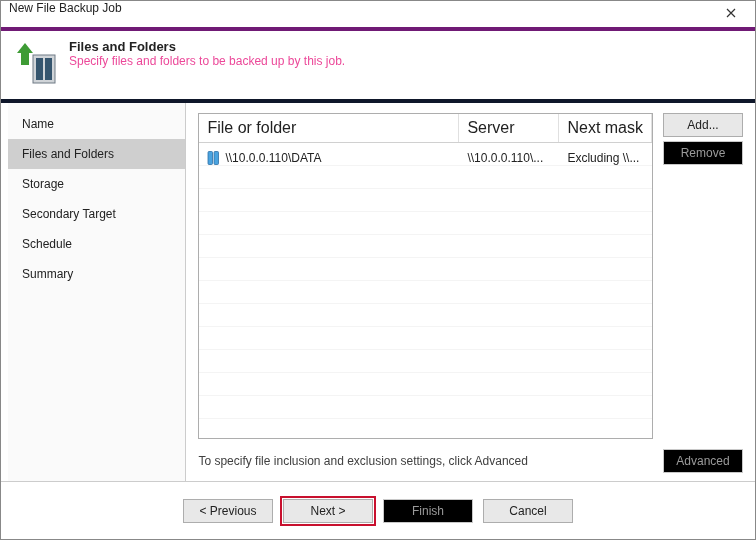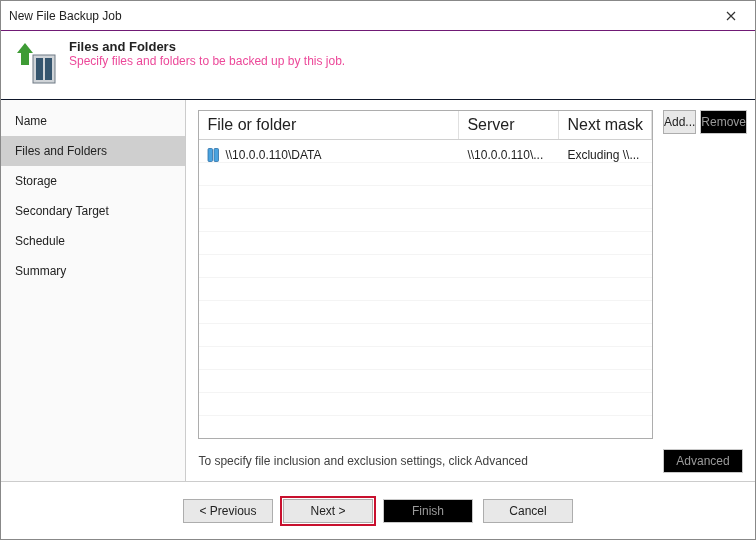--- a/index.html
+++ b/index.html
@@ -1,40 +1,40 @@
 <!DOCTYPE html>
 <html><head>
 <meta charset="utf-8">
 <style>
   * { box-sizing: border-box; }
   html, body { margin: 0; padding: 0; font-family: "Segoe UI", Tahoma, sans-serif; font-size: 12px; color: #222; background: #fff; }
   .window { width: 756px; height: 540px; border: 1px solid #888; background: #fff; display: flex; flex-direction: column; position: relative; }
-  .titlebar { height: 30px; display: flex; align-items: center; padding: 0 8px; border-bottom: 1px solid #701a75; }
+  .titlebar { height: 30px; display: flex; padding: 0 8px; border-bottom: 4px solid #701a75; }
   .titlebar .title { flex: 1; font-size: 12px; }
   .titlebar .close { width: 32px; height: 24px; display: flex; align-items: center; justify-content: center; color: #333; }
   .header { display: flex; padding: 8px 10px 12px; gap: 10px; }
   .header-icon { width: 48px; height: 48px; flex-shrink: 0; }
   .header-text .h1 { font-weight: 600; font-size: 13px; }
   .header-text .h2 { font-size: 12px; color: #ec4899; }
-  .body { flex: 1; display: flex; border-top: 1px solid #0f172a; min-height: 0; }
+  .body { flex: 1; display: flex; border-top: 4px solid #0f172a; min-height: 0; padding-left: 7px; }
   .sidebar { width: 190px; border-right: 1px solid #ccc; background: #fafafa; padding-top: 6px; }
   .side-item { padding: 8px 14px; font-size: 12px; color: #222; cursor: default; }
   .side-item.selected { background: #cfcfcf; }
   .main { flex: 1; display: flex; flex-direction: column; padding: 10px 12px 8px 12px; min-height: 0; }
   .grid-wrap { flex: 1; display: flex; gap: 10px; min-height: 0; }
   .grid { flex: 1; border: 1px solid #adadad; background: #fff; display: flex; flex-direction: column; min-height: 0; }
   .grid-head { display: flex; border-bottom: 1px solid #d0d0d0; font-size: 16px; }
   .gh { padding: 5px 8px; border-right: 1px solid #e0e0e0; white-space: nowrap; overflow: hidden; text-overflow: ellipsis; }
   .c1 { flex: 0 0 260px; }
   .c2 { flex: 0 0 100px; }
   .c3 { flex: 1; }
   .grid-body { flex: 1; overflow: auto; background: repeating-linear-gradient(to bottom, #fff 0, #fff 22px, #f4f4f4 22px, #f4f4f4 23px); }
   .row { display: flex; height: 22px; align-items: flex-end; font-size: 12px; }
   .cell { padding: 0 8px; white-space: nowrap; overflow: hidden; text-overflow: ellipsis; display: flex; align-items: center; gap: 4px; }
-  .btn-col { width: 80px; display: flex; flex-direction: row; gap: 4px; }
+  .btn-col { width: 80px; display: flex; flex-direction: column; gap: 4px; }
   .btn { height: 24px; border: 1px solid #adadad; background: #e8e8e8; font-size: 12px; display: flex; align-items: center; justify-content: center; cursor: default; }
   .btn.disabled { color: #9a9a9a; background: #000000; border-color: #c8c8c8; }
   .hint-row { display: flex; align-items: center; margin-top: 10px; }
   .hint { flex: 1; font-size: 12px; color: #404040; }
   .footer { height: 58px; border-top: 1px solid #ccc; display: flex; align-items: center; justify-content: center; gap: 10px; padding: 0 14px; }
   .footer .btn { width: 90px; }
   .btn.highlight { outline: 2px solid #c8102e; outline-offset: 1px; }
   .folder-ico { width: 14px; height: 14px; flex-shrink: 0; }
 </style>
 </head>

